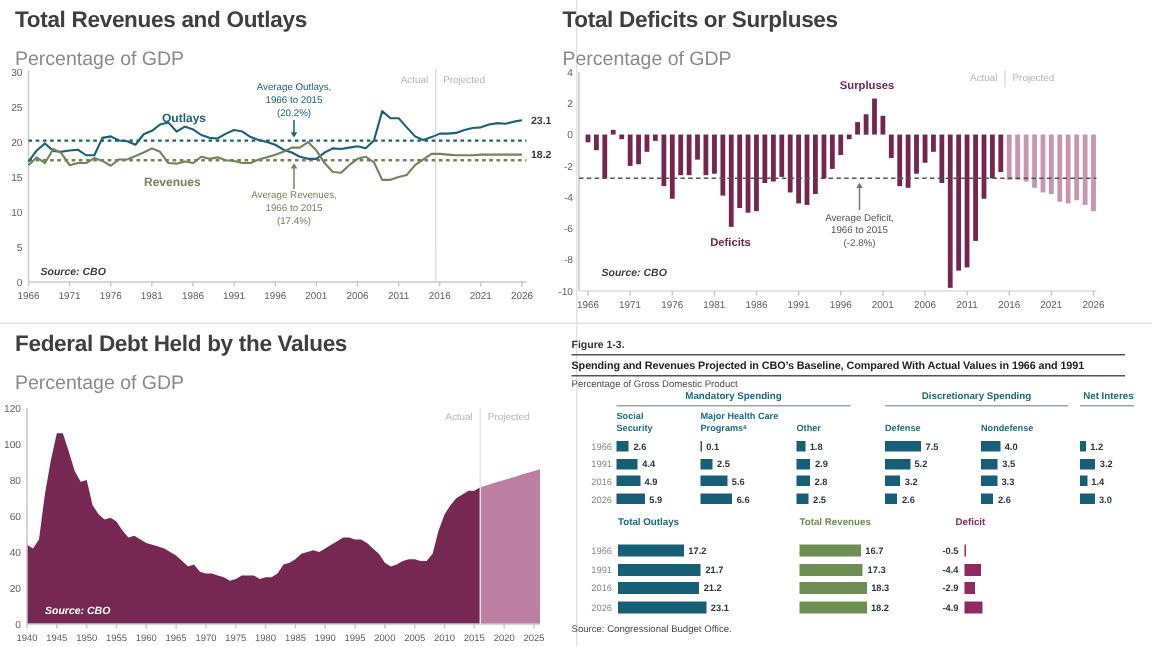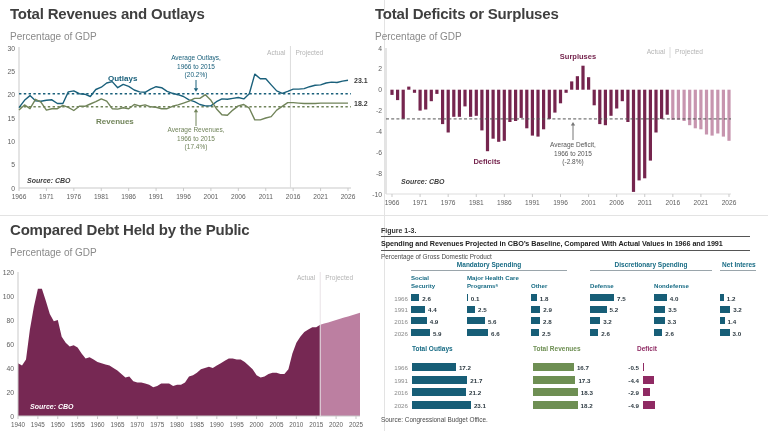--- a/index.html
+++ b/index.html
@@ -7,21 +7,21 @@
         font-family:"Liberation Sans",sans-serif;}
   .sep-v{position:absolute;left:384px;top:0;width:1px;height:431px;background:#e3e3e3;}
   .sep-h{position:absolute;left:0;top:215px;width:768px;height:1px;background:#e3e3e3;}
   .quad{position:absolute;overflow:hidden;}
   .q-tl{left:0;top:0;width:384px;height:215px;}
   .q-tr{left:365px;top:0;width:383px;height:215px;}
   .q-bl{left:0;top:216px;width:384px;height:215px;}
   .q-br{left:373px;top:216px;width:383px;height:215px;}
   .quad h1{position:absolute;left:10px;top:5px;margin:0;font-size:15px;font-weight:bold;
            color:#3f3f3f;letter-spacing:-0.2px;z-index:2;}
-  .quad .unit{position:absolute;left:10px;top:31px;font-size:10px;color:#8a8a8a;z-index:2;}
+  .quad .unit{position:absolute;left:10px;top:31px;font-size:13px;color:#8a8a8a;z-index:2;}
   .chart-svg{position:absolute;left:0;top:0;}
   
   .q-br{padding:11px 6px 0 8px;box-sizing:border-box;}
   .fig-label{font-size:7px;font-weight:bold;color:#333;}
   .rule{height:1px;background:#555;margin:2px 0;}
   .fig-title{font-size:7.2px;font-weight:bold;color:#222;letter-spacing:-0.05px;
              white-space:nowrap;margin:1px 0;}
   .fig-unit{font-size:6.4px;color:#4a4a4a;margin-top:2px;}
   .fig-grid{position:relative;height:78px;margin-top:1px;}
   .fig-totals{position:relative;height:66px;margin-top:6px;}
@@ -219,21 +219,21 @@
         <text x="208" y="147" font-size="6.5" fill="#555555" text-anchor="middle">Average Deficit,</text>
         <text x="208" y="155.5" font-size="6.5" fill="#555555" text-anchor="middle">1966 to 2015</text>
         <text x="208" y="164" font-size="6.5" fill="#555555" text-anchor="middle">(-2.8%)</text>
         <line x1="208" y1="140" x2="208" y2="124.91428571428571" stroke="#777777" stroke-width="1"></line>
         <path d="M 205.8 125.41428571428571 L 210.2 125.41428571428571 L 208 121.91428571428571 Z" fill="#777777"></path>
         <text x="36" y="184" font-size="7" fill="#3d3d3d" text-anchor="start" font-weight="bold" font-style="italic">Source:  CBO</text>
       </svg>
   </section>
 
   <section class="quad q-bl">
-    <h1>Compared Debt Held by the Public</h1>
+    <h1>Federal Debt Held by the Values</h1>
     <div class="unit">Percentage of GDP</div>
     <svg class="chart-svg" width="384" height="215" viewBox="0 0 384 215">
         <path d="M 320.2 200 L 320.2 108.8 L 324.2 107.6 L 328.2 106.4 L 332.1 105.2 L 336.1 104.0 L 340.1 102.8 L 344.1 101.6 L 348.0 100.4 L 352.0 99.2 L 356.0 98.0 L 360.0 96.8 L 360.0 200 Z" fill="#BC7FA1"></path>
         <path d="M 18.0 200 L 18.0 147.2 L 22.0 149.6 L 26.0 143.6 L 29.9 113.6 L 33.9 90.8 L 37.9 72.8 L 41.9 72.8 L 45.8 84.8 L 49.8 98.0 L 53.8 105.2 L 57.8 104.0 L 61.7 120.8 L 65.7 126.8 L 69.7 130.4 L 73.7 129.2 L 77.6 131.6 L 81.6 137.6 L 85.6 142.4 L 89.6 141.2 L 93.6 143.6 L 97.5 146.0 L 101.5 147.2 L 105.5 148.4 L 109.5 149.6 L 113.4 152.0 L 117.4 154.4 L 121.4 158.0 L 125.4 161.6 L 129.3 160.4 L 133.3 165.2 L 137.3 166.4 L 141.3 166.4 L 145.2 167.6 L 149.2 168.8 L 153.2 171.2 L 157.2 170.0 L 161.2 167.6 L 165.1 167.6 L 169.1 167.6 L 173.1 170.0 L 177.1 168.8 L 181.0 168.8 L 185.0 166.4 L 189.0 160.4 L 193.0 159.2 L 196.9 156.8 L 200.9 153.2 L 204.9 152.0 L 208.9 150.8 L 212.8 152.0 L 216.8 149.6 L 220.8 147.2 L 224.8 144.8 L 228.8 142.4 L 232.7 142.4 L 236.7 143.6 L 240.7 143.6 L 244.7 146.0 L 248.6 149.6 L 252.6 153.2 L 256.6 159.2 L 260.6 161.6 L 264.5 160.4 L 268.5 158.0 L 272.5 156.8 L 276.5 156.8 L 280.4 158.0 L 284.4 158.0 L 288.4 153.2 L 292.4 137.6 L 296.4 126.8 L 300.3 120.8 L 304.3 116.0 L 308.3 113.6 L 312.3 111.2 L 316.2 111.2 L 320.2 108.8 L 320.2 200 Z" fill="#762853"></path>
         <line x1="18" y1="56" x2="18" y2="200" stroke="#c9c9c9"></line>
         <line x1="18" y1="200" x2="360" y2="200" stroke="#c9c9c9"></line>
         <text x="14" y="202.5" font-size="6.8" fill="#606060" text-anchor="end">0</text>
         <text x="14" y="178.5" font-size="6.8" fill="#606060" text-anchor="end">20</text>
         <text x="14" y="154.5" font-size="6.8" fill="#606060" text-anchor="end">40</text>
         <text x="14" y="130.5" font-size="6.8" fill="#606060" text-anchor="end">60</text>

